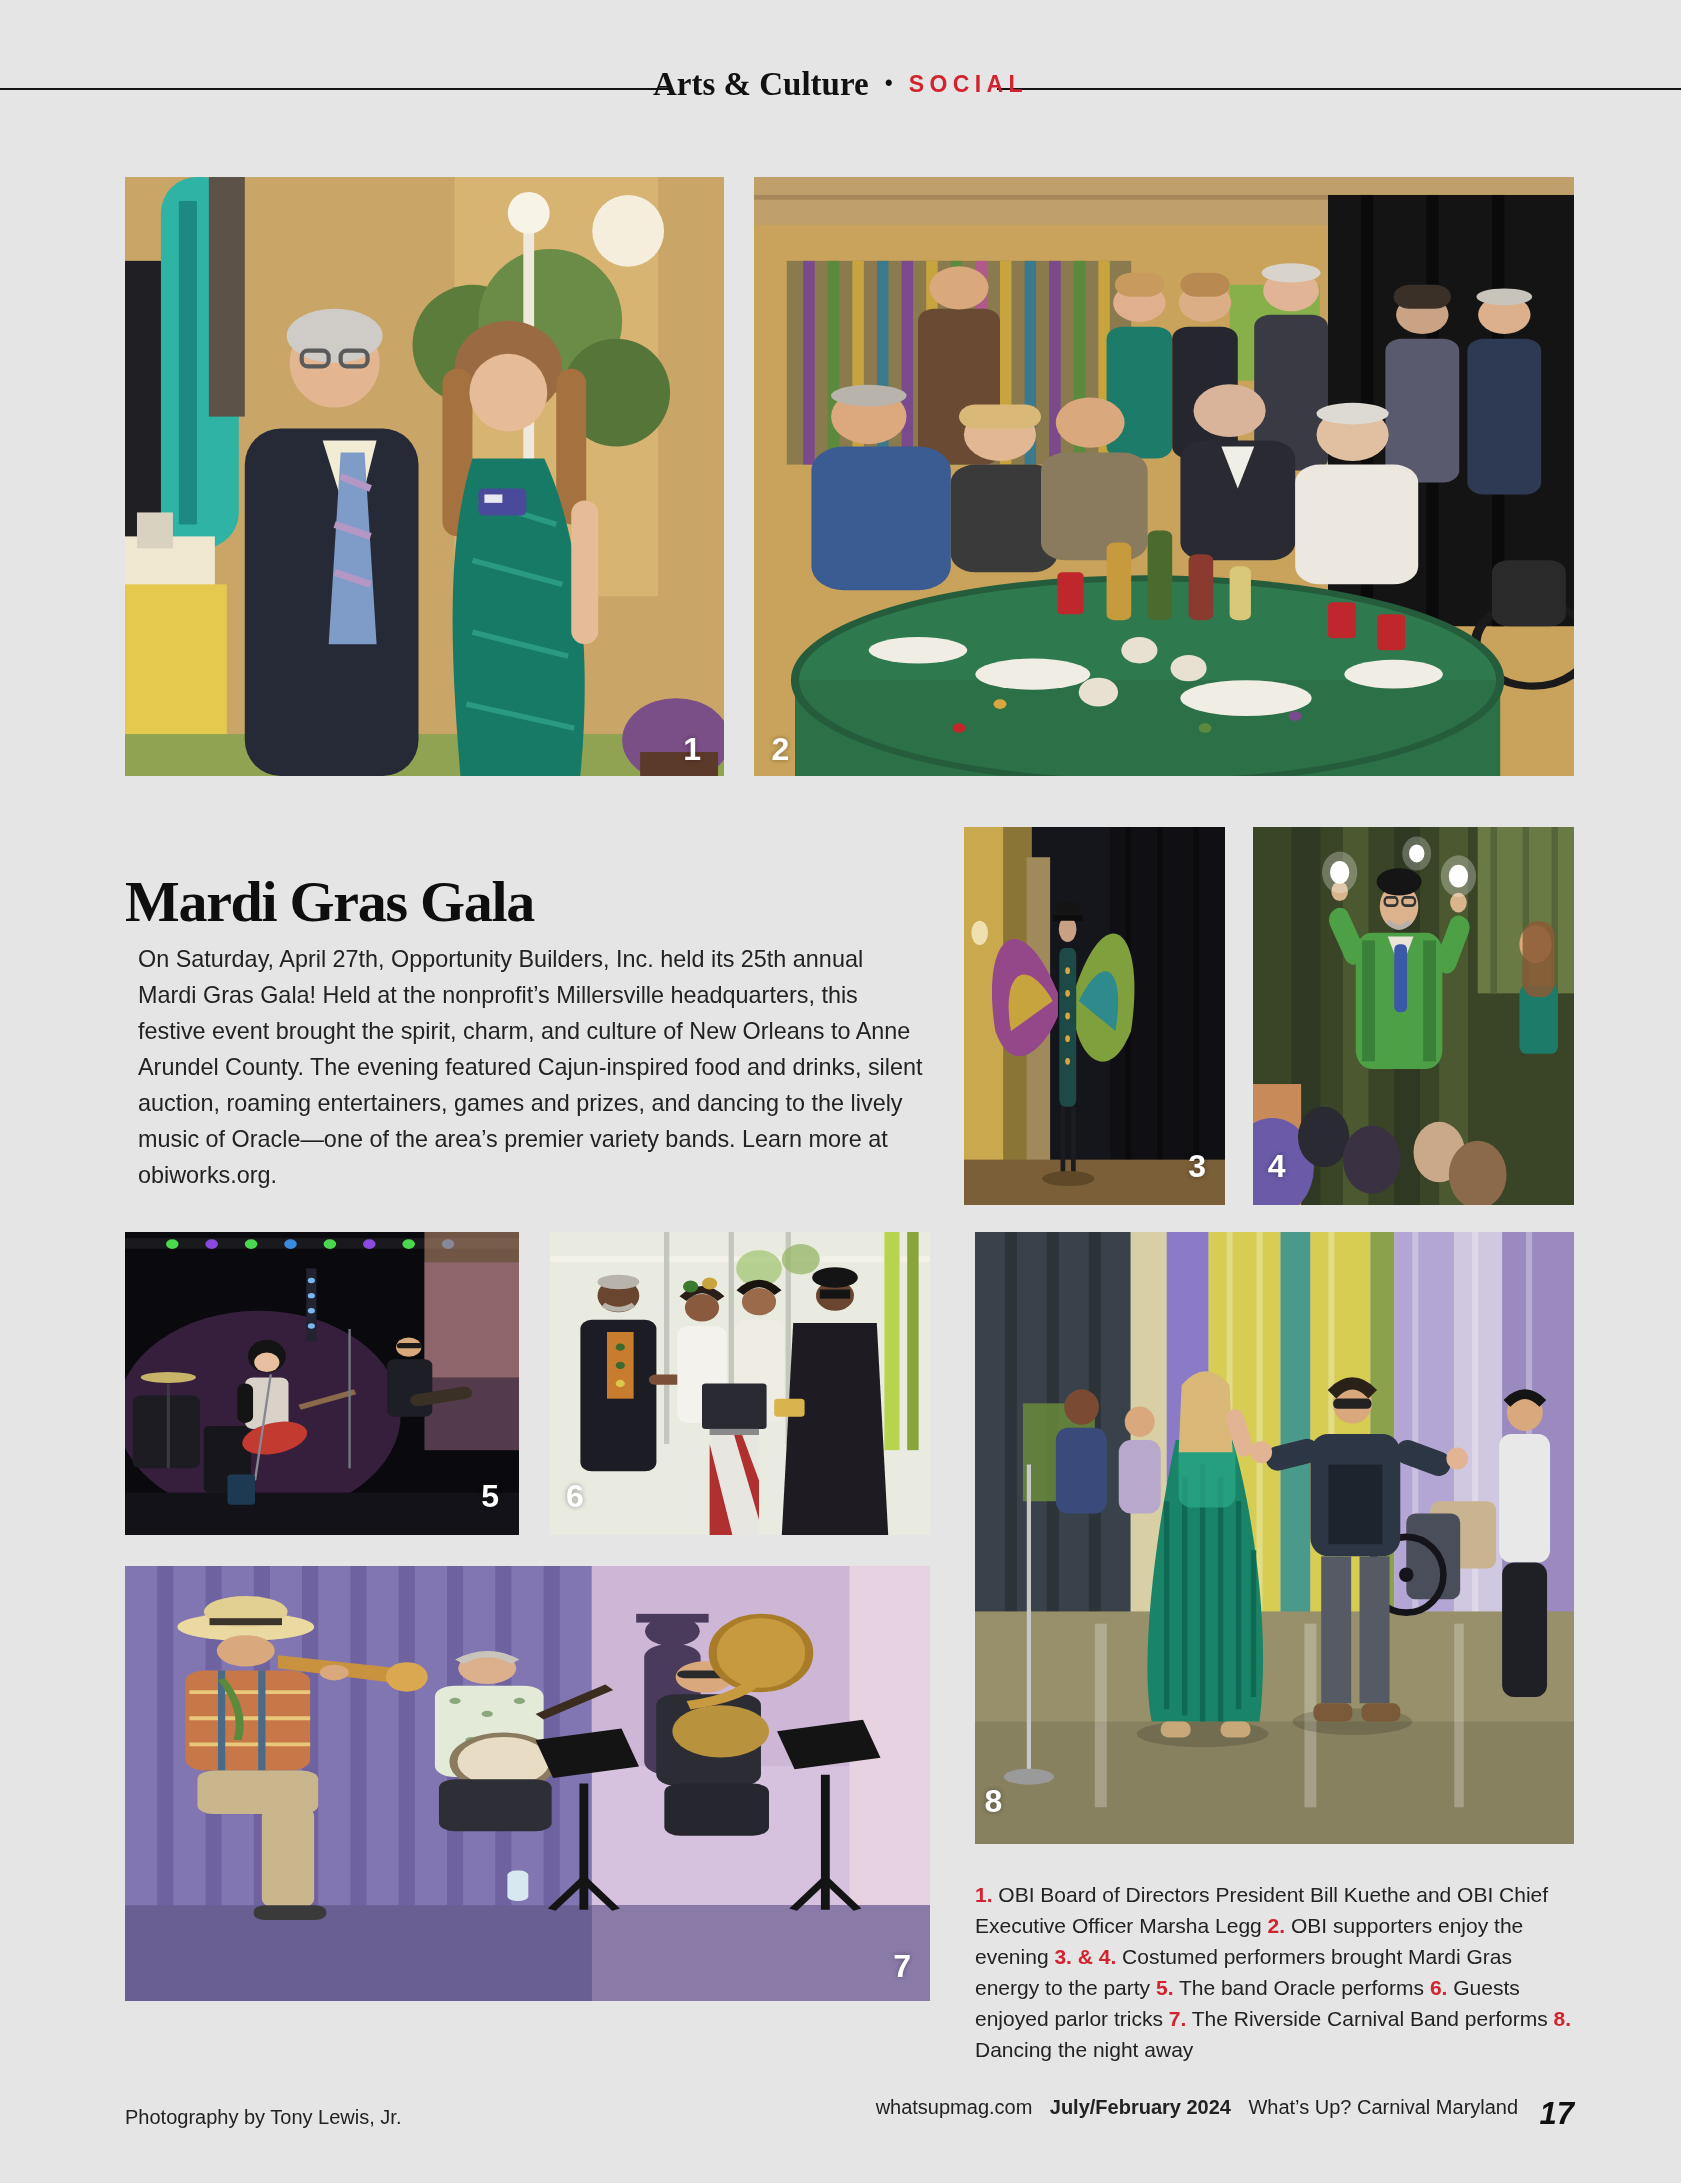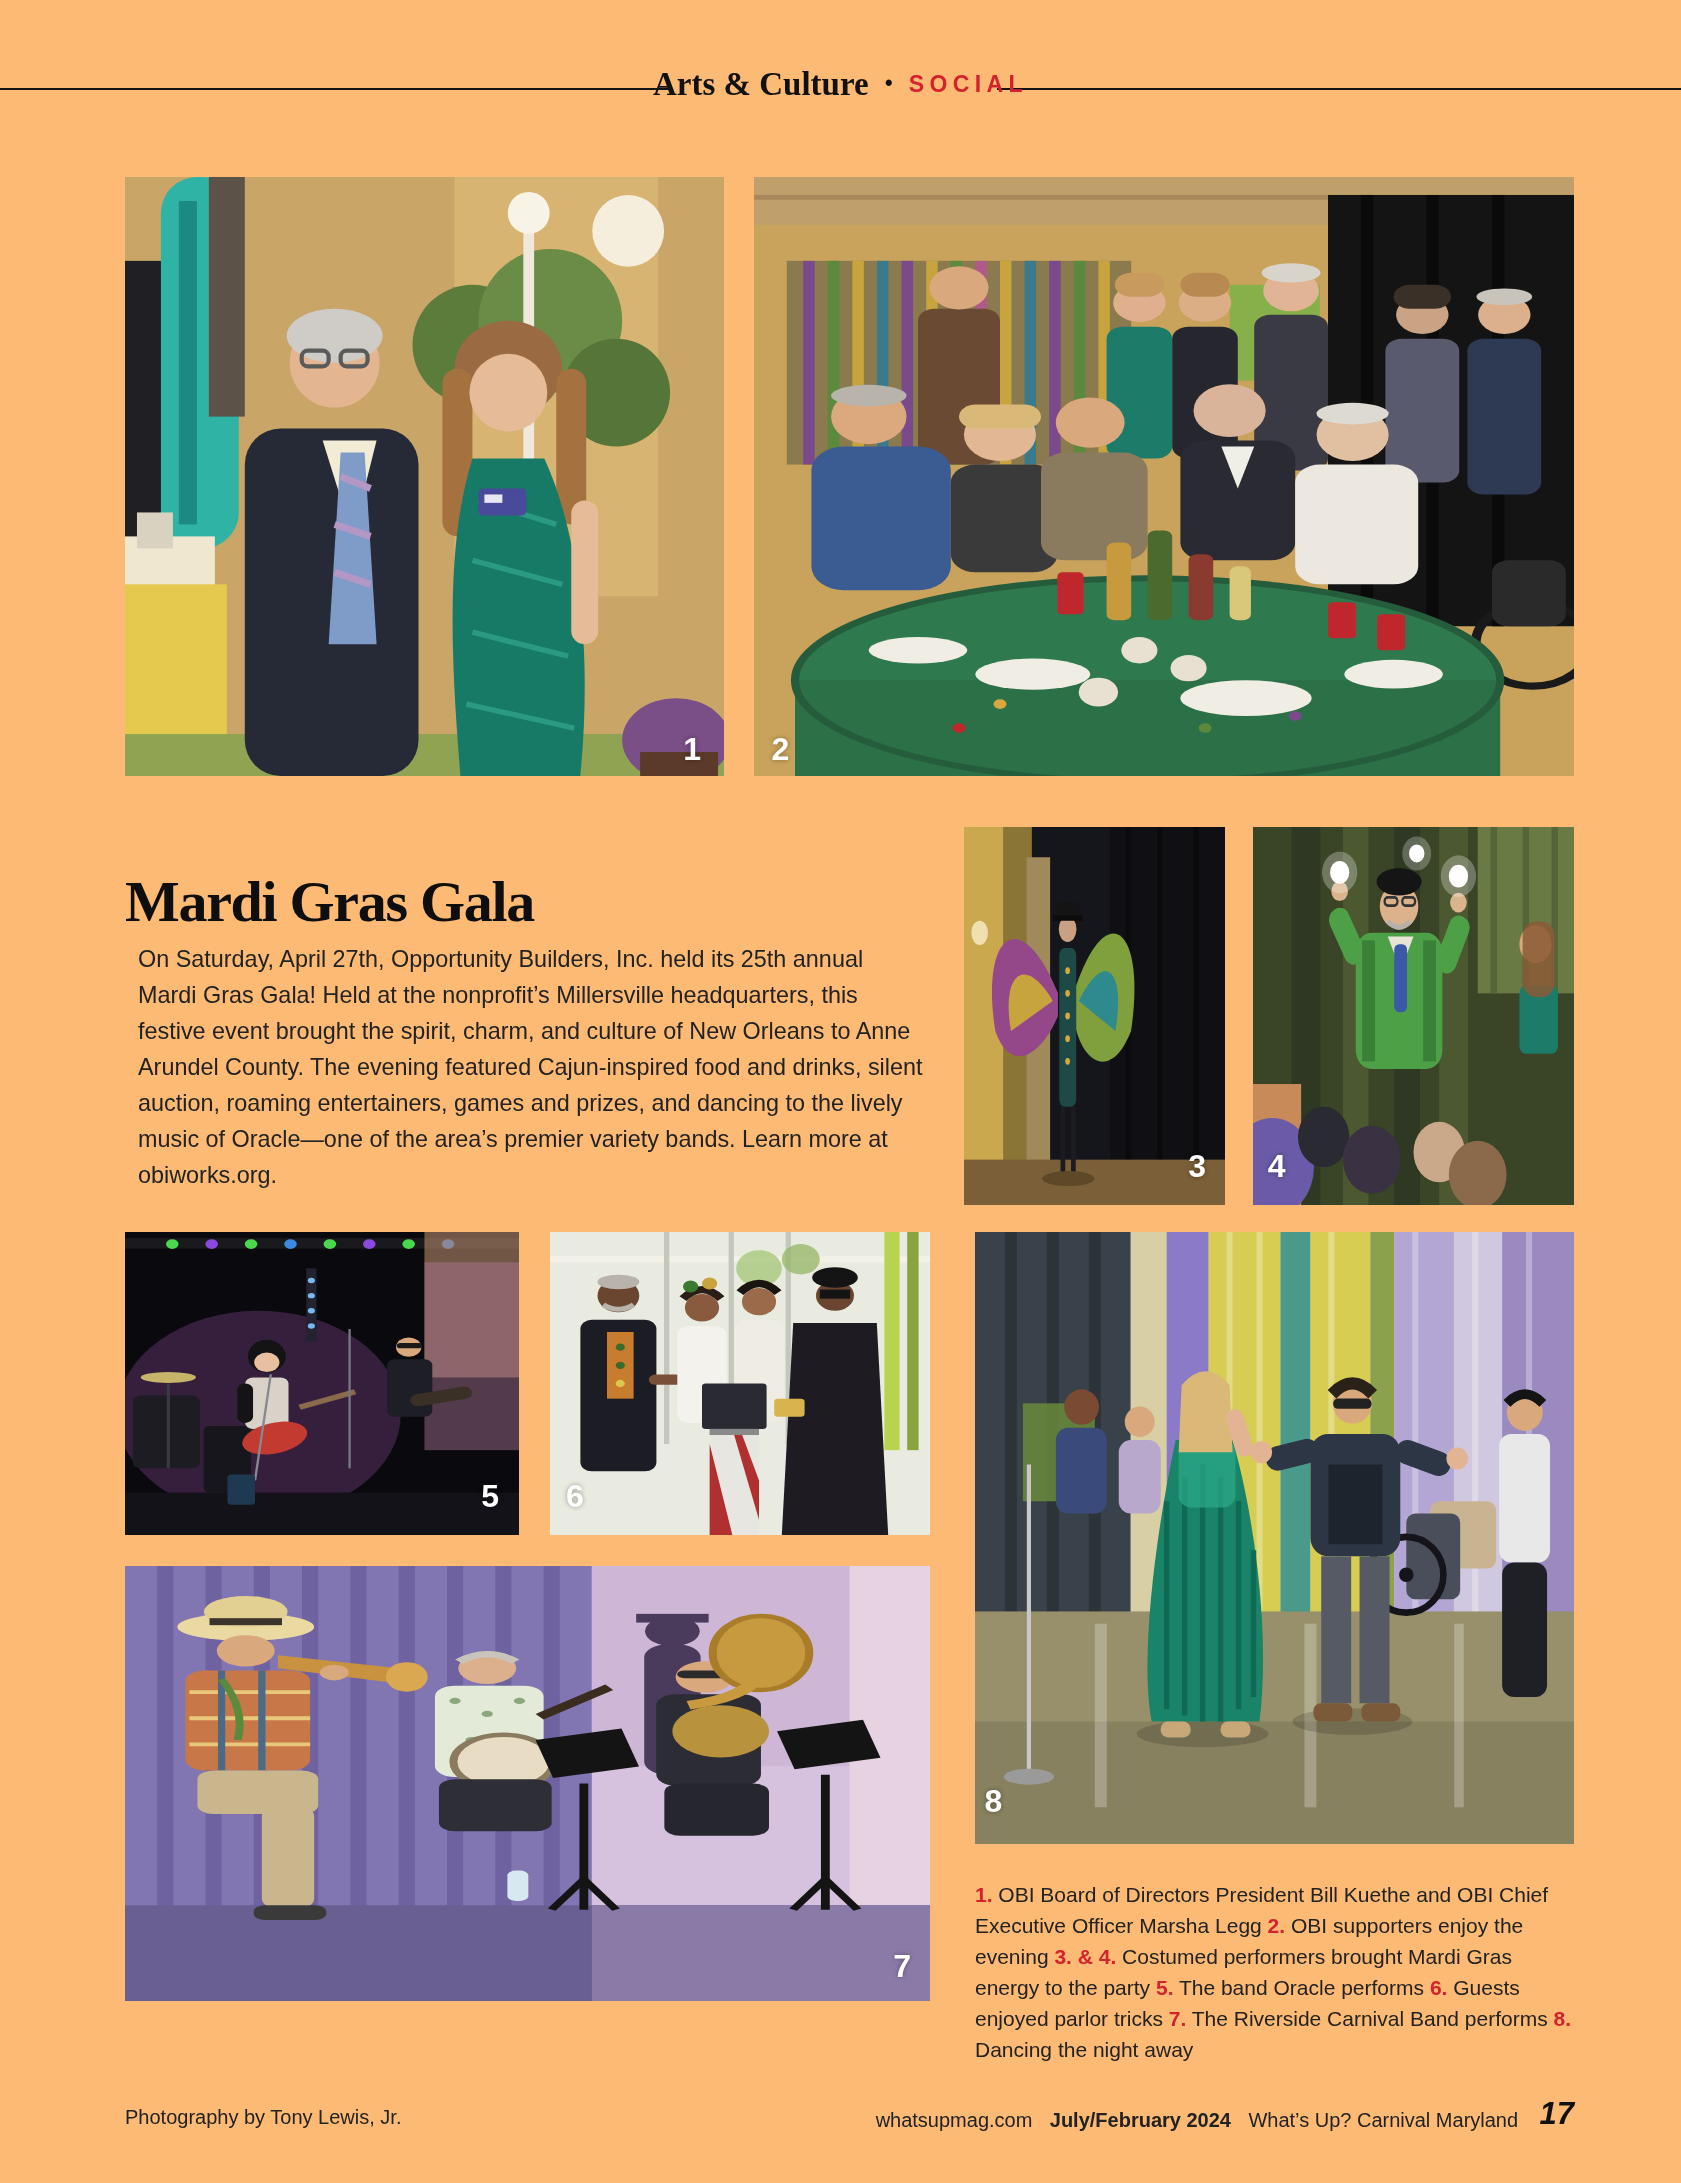--- a/index.html
+++ b/index.html
@@ -1,16 +1,16 @@
 <!DOCTYPE html>
 <html style="font-size:10.7px"><head>
 <meta charset="utf-8">
 <style>
   html,body{margin:0;padding:0;background:#ffffff;}
-  .page{position:relative;width:1681px;height:2183px;background:#fdba74;overflow:hidden;
+  .page{position:relative;width:1681px;height:2183px;background:#e5e5e5;overflow:hidden;
         font-family:"Liberation Sans", sans-serif;color:#1c1c1c;}
 
   
   .rule{position:absolute;top:88px;height:2px;background:#141414;}
   .rule-left{left:0;width:671px;}
   .rule-right{left:997px;width:684px;}
   .header{position:absolute;left:0;right:0;top:66px;text-align:center;white-space:nowrap;}
   .header .section{font-family:"Liberation Serif", serif;font-weight:bold;font-size:33px;
                    letter-spacing:0px;color:#111;}
   .header .dot{font-size:23px;color:#111;margin:0 16px;vertical-align:4px;}
@@ -38,21 +38,21 @@
              line-height:36px;color:#222;}
 
   
   .captions{position:absolute;left:975px;top:1879px;width:598px;font-size:21px;
             line-height:31px;color:#222;margin:0;}
   .cnum{color:#d2232e;font-weight:bold;}
 
   
   .footer-credit{position:absolute;left:125px;top:2106px;font-size:20px;color:#222;}
   .footer-right{position:absolute;right:107px;top:2096px;white-space:nowrap;display:flex;
-                align-items:flex-end;gap:17.4px;font-size:20px;color:#222;}
+                align-items:flex-start;gap:17.4px;font-size:20px;color:#222;}
   .footer-right .bold{font-weight:bold;}
   .footer-right .pagenum{font-weight:bold;font-size:31px;color:#111;margin-left:4px;font-style:italic;}
 </style>
 </head>
 <body>
 
 <div class="page">
 
   <div class="rule rule-left"></div>
   <div class="rule rule-right"></div>

